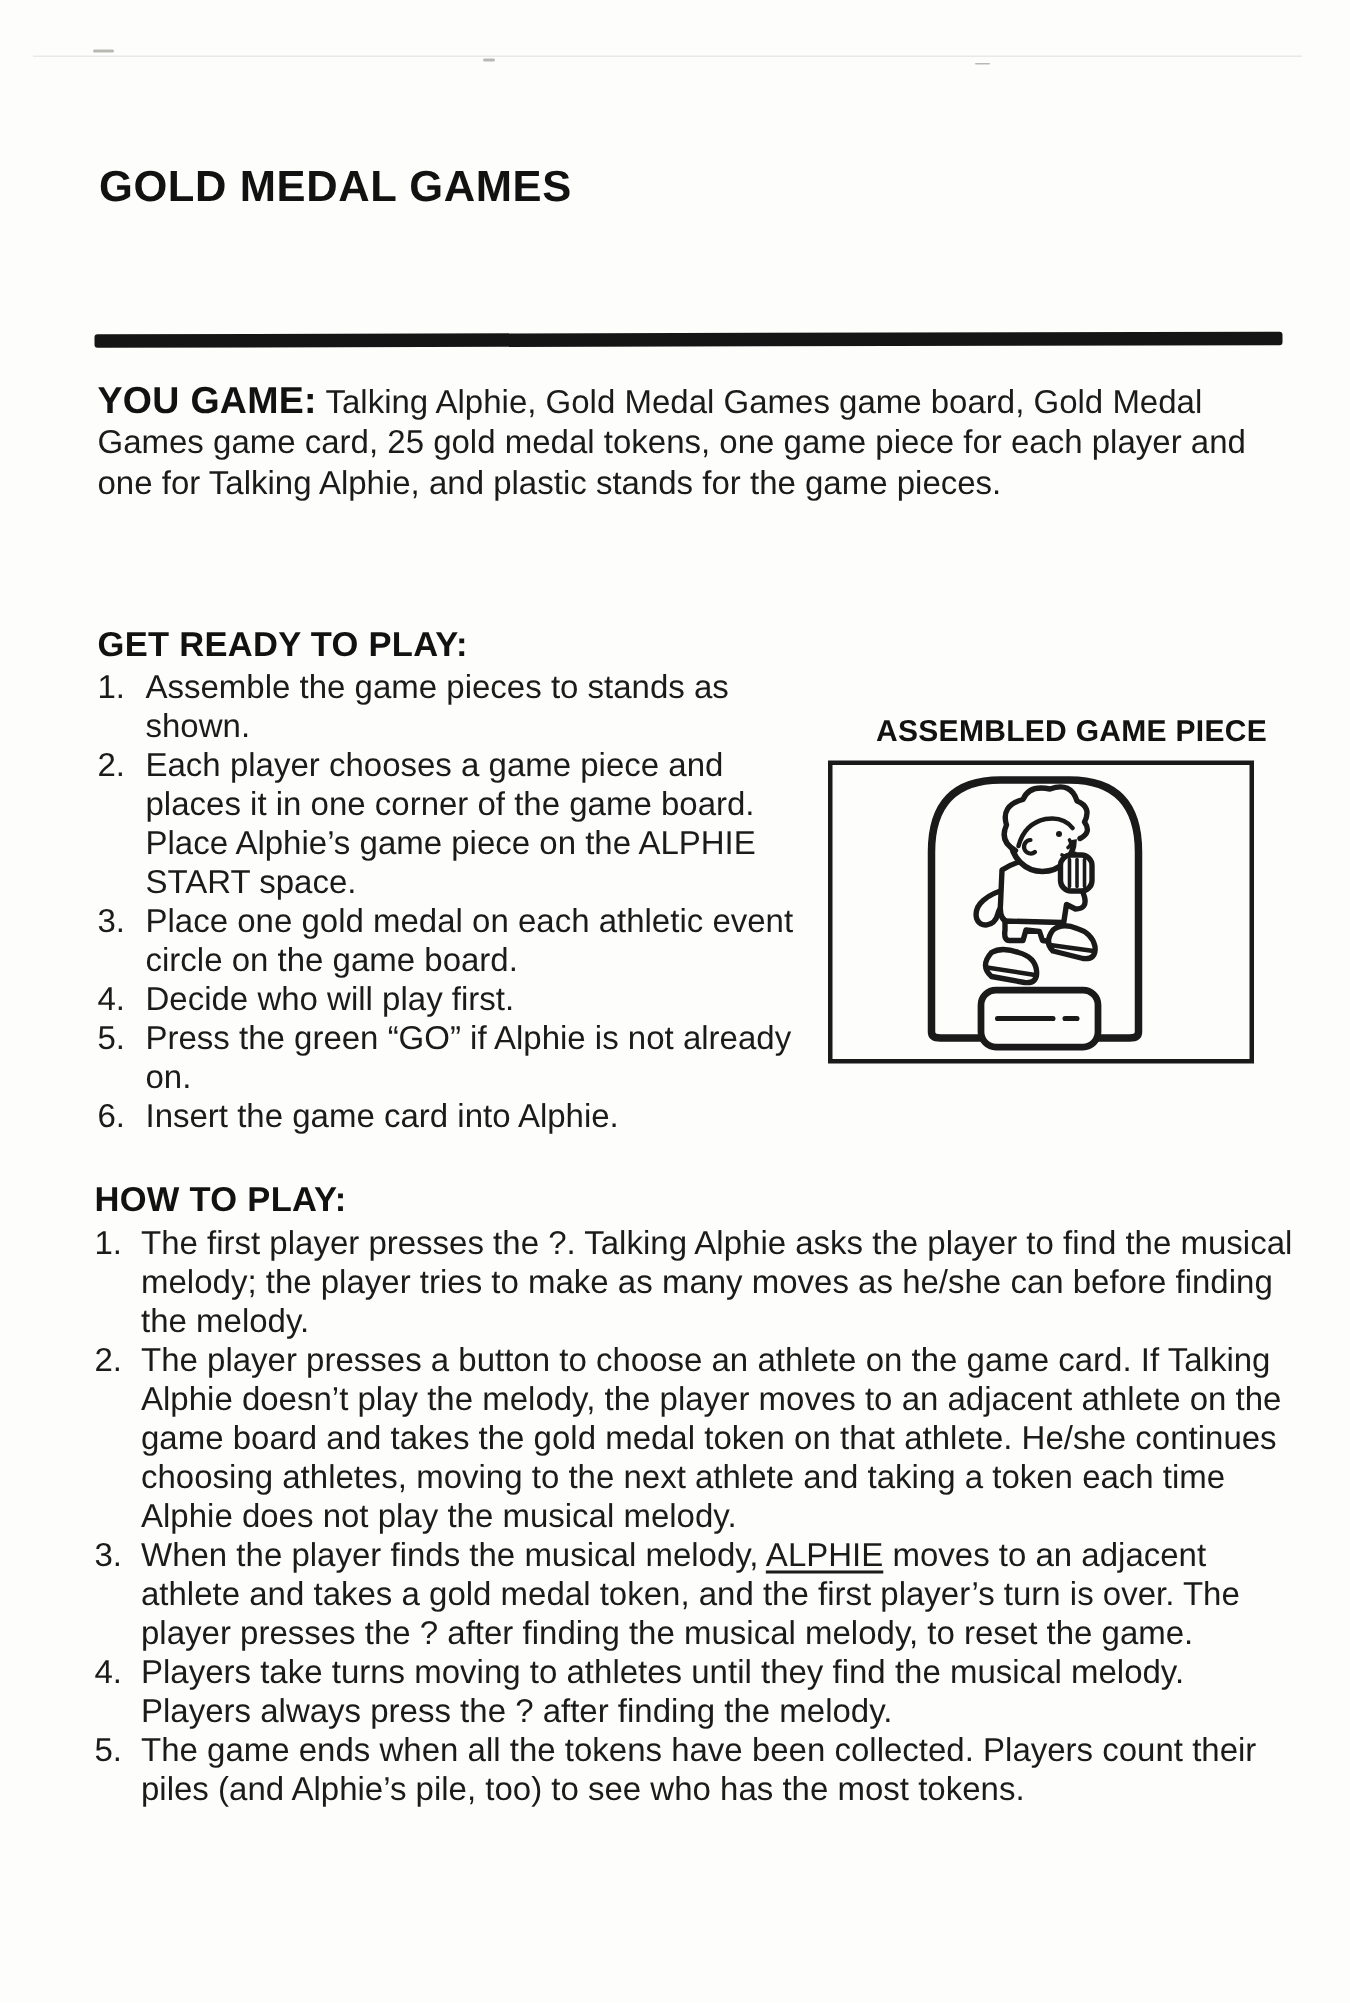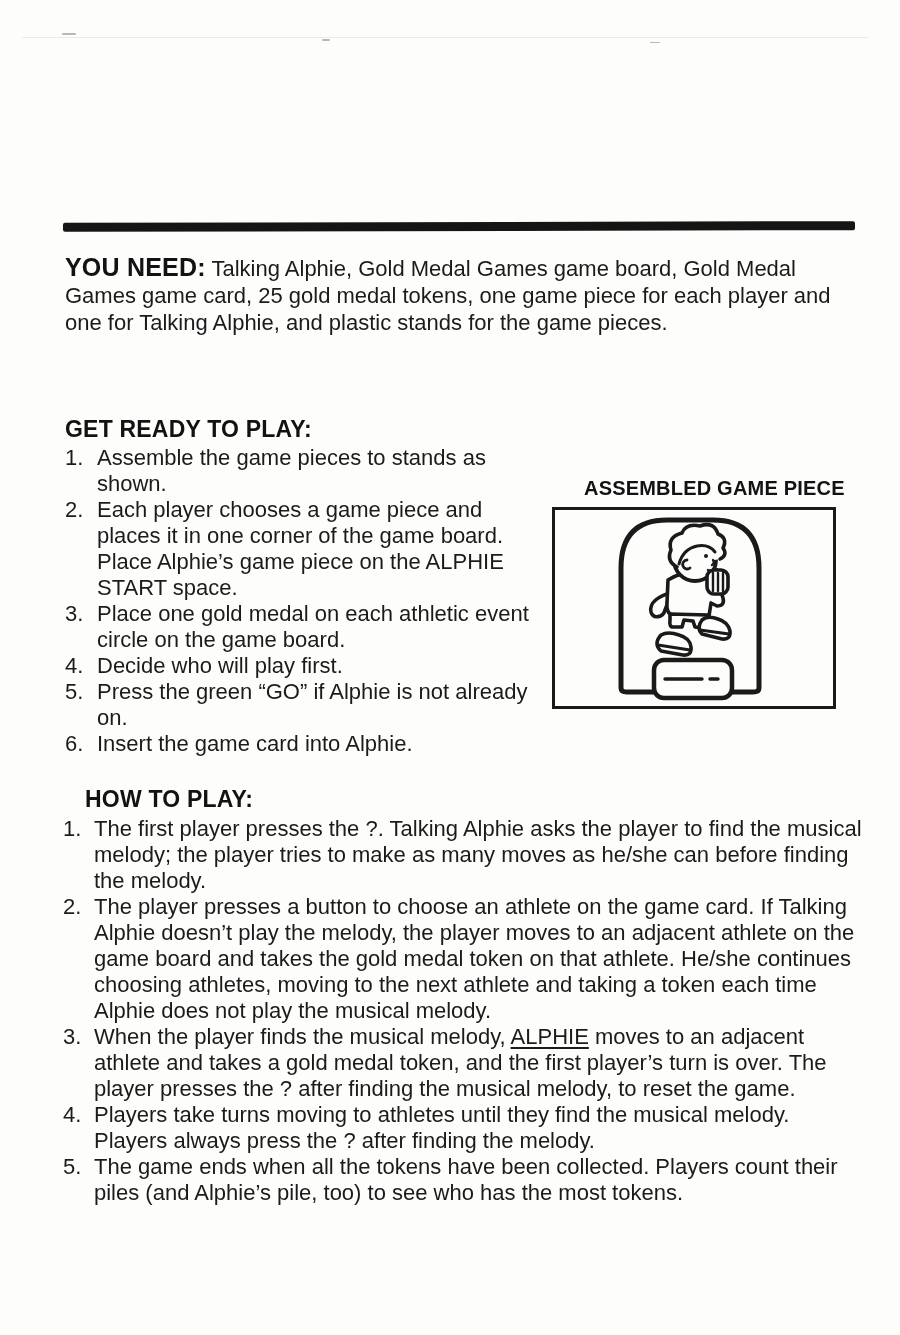--- a/index.html
+++ b/index.html
@@ -32,21 +32,21 @@
   .para{position:absolute;font-size:22px;line-height:27px;color:#1b1b1b;}
   .you-need{left:65px;top:254px;width:796px;}
   .object{left:65px;top:360px;width:796px;}
   .inline-label{font-size:25px;font-weight:bold;color:#121212;letter-spacing:.2px;}
 
   .section-head{
     position:absolute;font-size:23px;font-weight:bold;color:#121212;
     letter-spacing:.2px;line-height:30px;
   }
   .head-ready{left:65px;top:414px;}
-  .head-how{left:63px;top:784px;margin-left:22px;}
+  .head-how{left:63px;top:784px;}
 
   .num-list{position:absolute;font-size:22px;line-height:26px;}
   .list-ready{left:65px;top:445px;width:466px;}
   .list-how{left:63px;top:816px;width:799px;}
   .li{display:flex;}
   .li .num{flex:none;width:32px;}
   .list-how .li .num{width:31px;}
   .li .txt{flex:1;}
   .u{text-decoration:underline;text-underline-offset:3px;}
 
@@ -66,25 +66,26 @@
 <body>
 
 <div class="page">
 
   <div class="scan-line"></div>
   <div class="speck s1"></div>
   <div class="speck s2"></div>
   <div class="speck s3"></div>
 
   <div class="title">
+    <div>GOLD MEDAL GAMES</div>
   </div>
 
   <div class="rule"></div>
 
-  <div class="para you-need"><span class="inline-label">YOU NEED:</span>
+  <div class="para you-need"><span class="inline-label">YOU GAME:</span>
     <span>Talking Alphie, Gold Medal Games game board, Gold Medal Games game card, 25 gold medal tokens, one game piece for each player and one for Talking Alphie, and plastic stands for the game pieces.</span></div>
 
 
   <div class="section-head head-ready">GET READY TO PLAY:</div>
 
   <div class="num-list list-ready">
     <div class="li">
       <span class="num">1.</span>
       <span class="txt">Assemble the game pieces to stands as shown.</span>
     </div>

